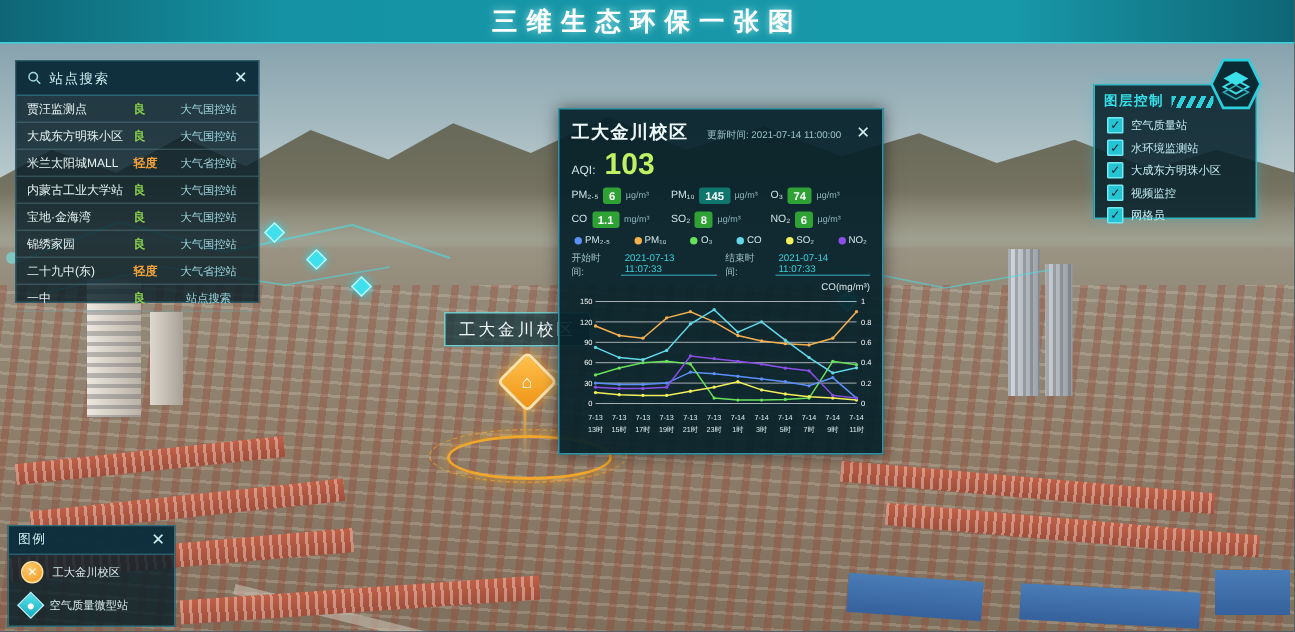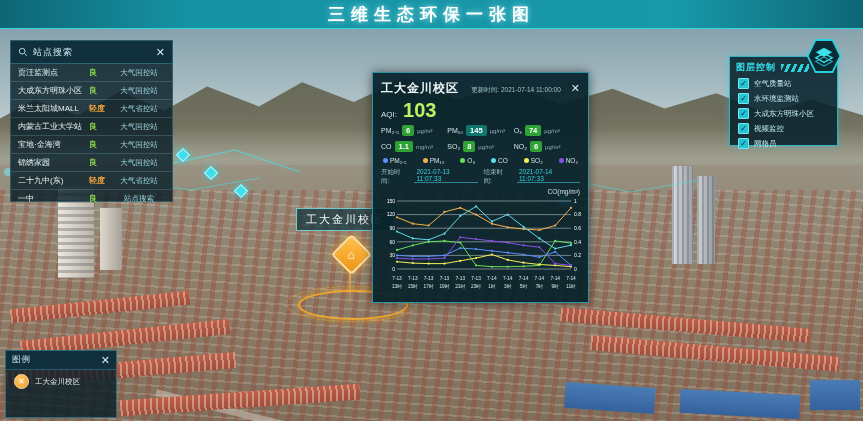--- a/index.html
+++ b/index.html
@@ -487,16 +487,22 @@
   <div class="panel legend-panel">
     <div class="lg-head">
       <span class="lg-title">图例</span>
       <span class="close-x">✕</span>
     </div>
     <div id="legend-rows">
         <div class="lg-row">
           <span class="icon-standard">✕</span>
           <span class="lg-label">工大金川校区</span>
         </div>
+        <div class="lg-row">
+          <span class="icon-micro">
+            <i></i>
+          </span>
+          <span class="lg-label">空气质量微型站</span>
+        </div>
       </div>
   </div>
 
 </div>
 
 </body></html>

